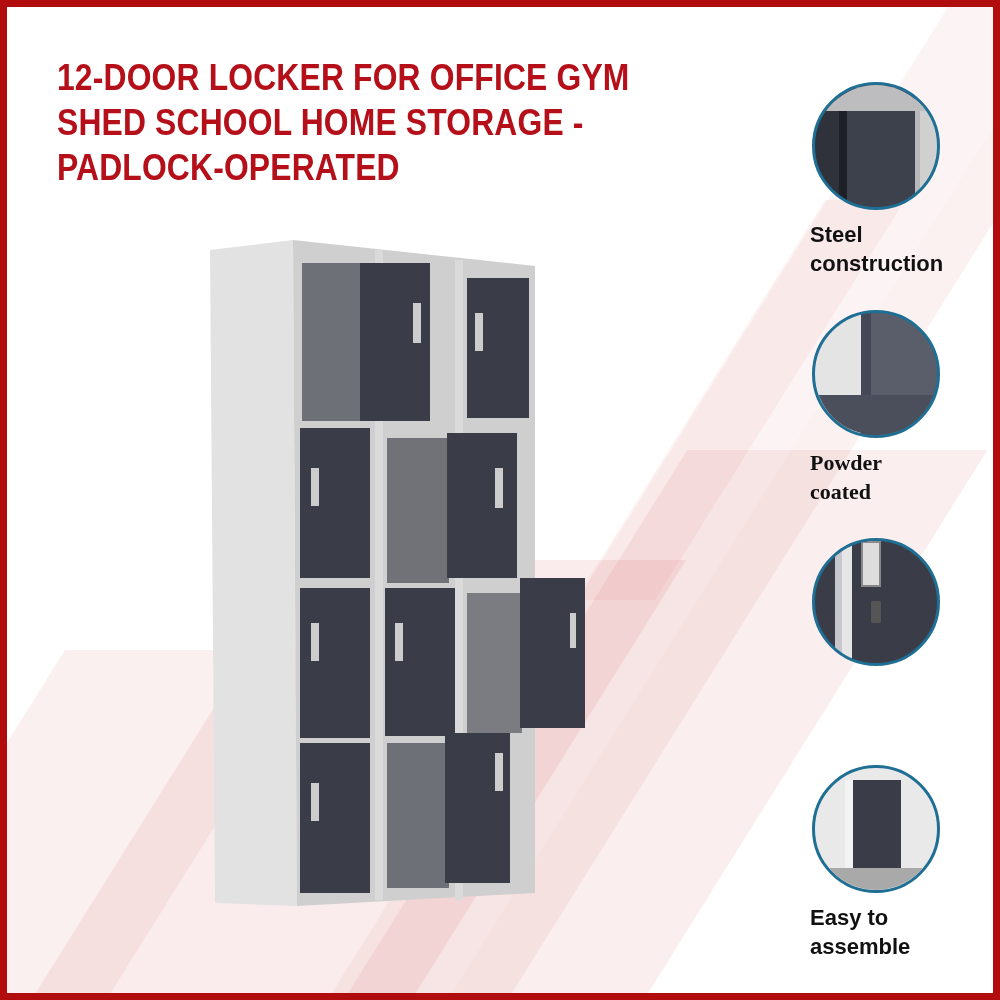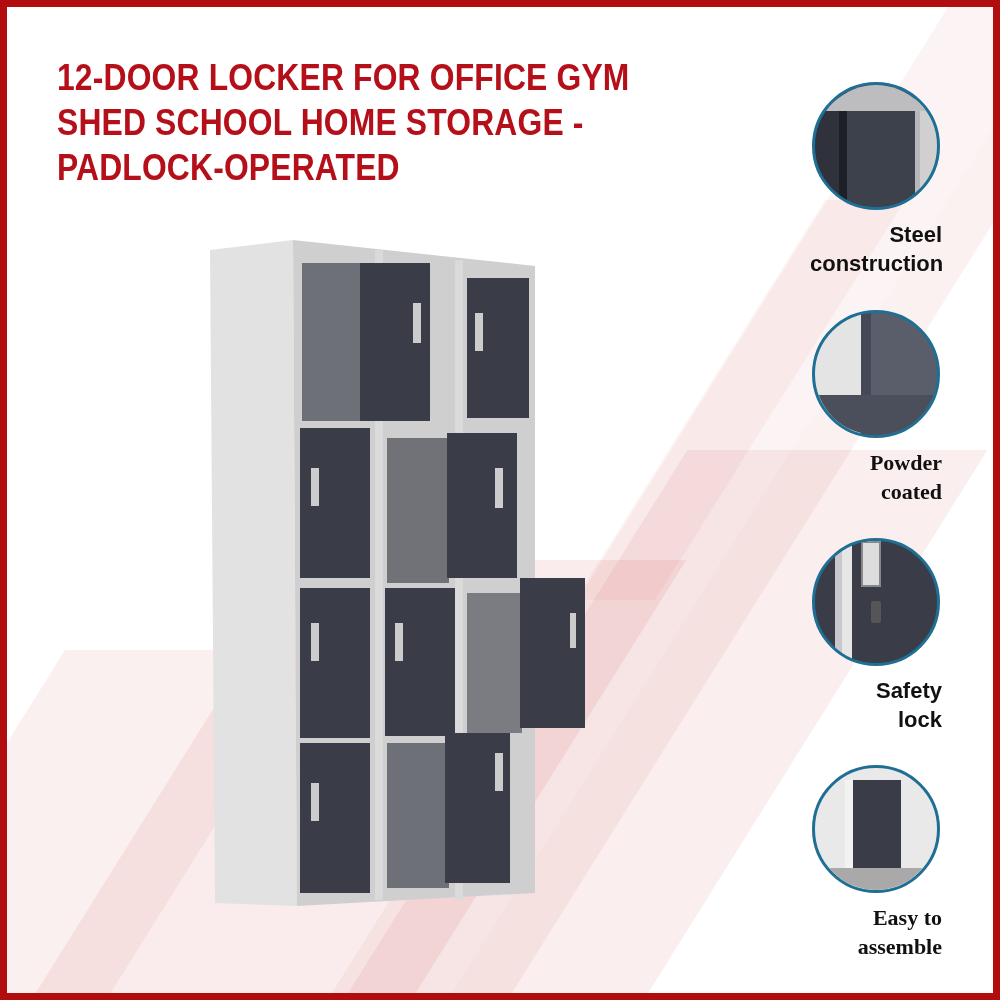--- a/index.html
+++ b/index.html
@@ -3,21 +3,21 @@
 <meta charset="utf-8">
 <style>
   html, body { margin:0; padding:0; }
   body { width:1000px; height:1000px; position:relative; overflow:hidden; background:#fff; font-family:"Liberation Sans", sans-serif; }
   .frame { position:absolute; inset:0; border:7px solid #b20d0e; box-sizing:border-box; z-index:5; pointer-events:none; }
   .bg { position:absolute; inset:0; overflow:hidden; }
   .stripe { position:absolute; transform:skewX(-32deg); }
   .title { position:absolute; left:57px; top:55px; width:700px; color:#b5101a; font-family:"Liberation Sans", sans-serif; font-weight:700; font-size:37px; line-height:45px; letter-spacing:0.2px; transform:scaleX(0.86); transform-origin:left top; white-space:nowrap; }
   .title div { }
   .locker-wrap { position:absolute; left:205px; top:238px; width:400px; height:680px; }
-  .feature { position:absolute; left:810px; width:132px; text-align:right; }
+  .feature { position:absolute; left:810px; width:132px; text-align:left; }
   .circle { width:128px; height:128px; border-radius:50%; border:3px solid #1f6f95; overflow:hidden; margin:0 auto; background:#5c6068; position:relative; box-sizing:border-box; }
   .flabel { margin-top:10px; font-weight:700; font-size:22px; line-height:29px; color:#111; }
 </style>
 </head>
 <body>
 
 <div class="bg">
   <div class="stripe" style="left:640px;top:-50px;width:120px;height:1100px;background:rgba(220,120,120,0.08);"></div>
   <div class="stripe" style="left:760px;top:-50px;width:60px;height:1100px;background:rgba(220,120,120,0.10);"></div>
   <div class="stripe" style="left:500px;top:450px;width:300px;height:600px;background:rgba(210,90,90,0.10);"></div>
@@ -89,27 +89,23 @@
     <div>Powder</div>
     <div>coated</div>
   </div>
 </div>
 
 <div class="feature" style="top:538px;">
   <div class="circle" style="background:linear-gradient(90deg,#3a3d48 0 16%,#c8c8cc 16% 22%,#e6e6e6 22% 30%,#3a3d48 30%);">
     <div style="position:absolute;left:46px;top:0;width:16px;height:42px;background:#ddd;border:2px solid #888;"></div>
     <div style="position:absolute;left:56px;top:60px;width:10px;height:22px;background:#555;border-radius:2px;"></div>
   </div>
-  <div class="flabel">
-    <div>Safety</div>
-    <div>lock</div>
-  </div>
 </div>
 
-<div class="feature" style="top:765px;font-family:Liberation Serif, serif;">
+<div class="feature" style="top:765px;">
   <div class="circle" style="background:#e9e9ea;">
     <div style="position:absolute;left:30px;top:12px;width:48px;height:100px;background:#3a3d48;border-left:8px solid #f2f2f2;"></div>
     <div style="position:absolute;left:0;bottom:0;right:0;height:22px;background:#a9a9aa;"></div>
   </div>
   <div class="flabel">
     <div>Easy to</div>
     <div>assemble</div>
   </div>
 </div>
 

